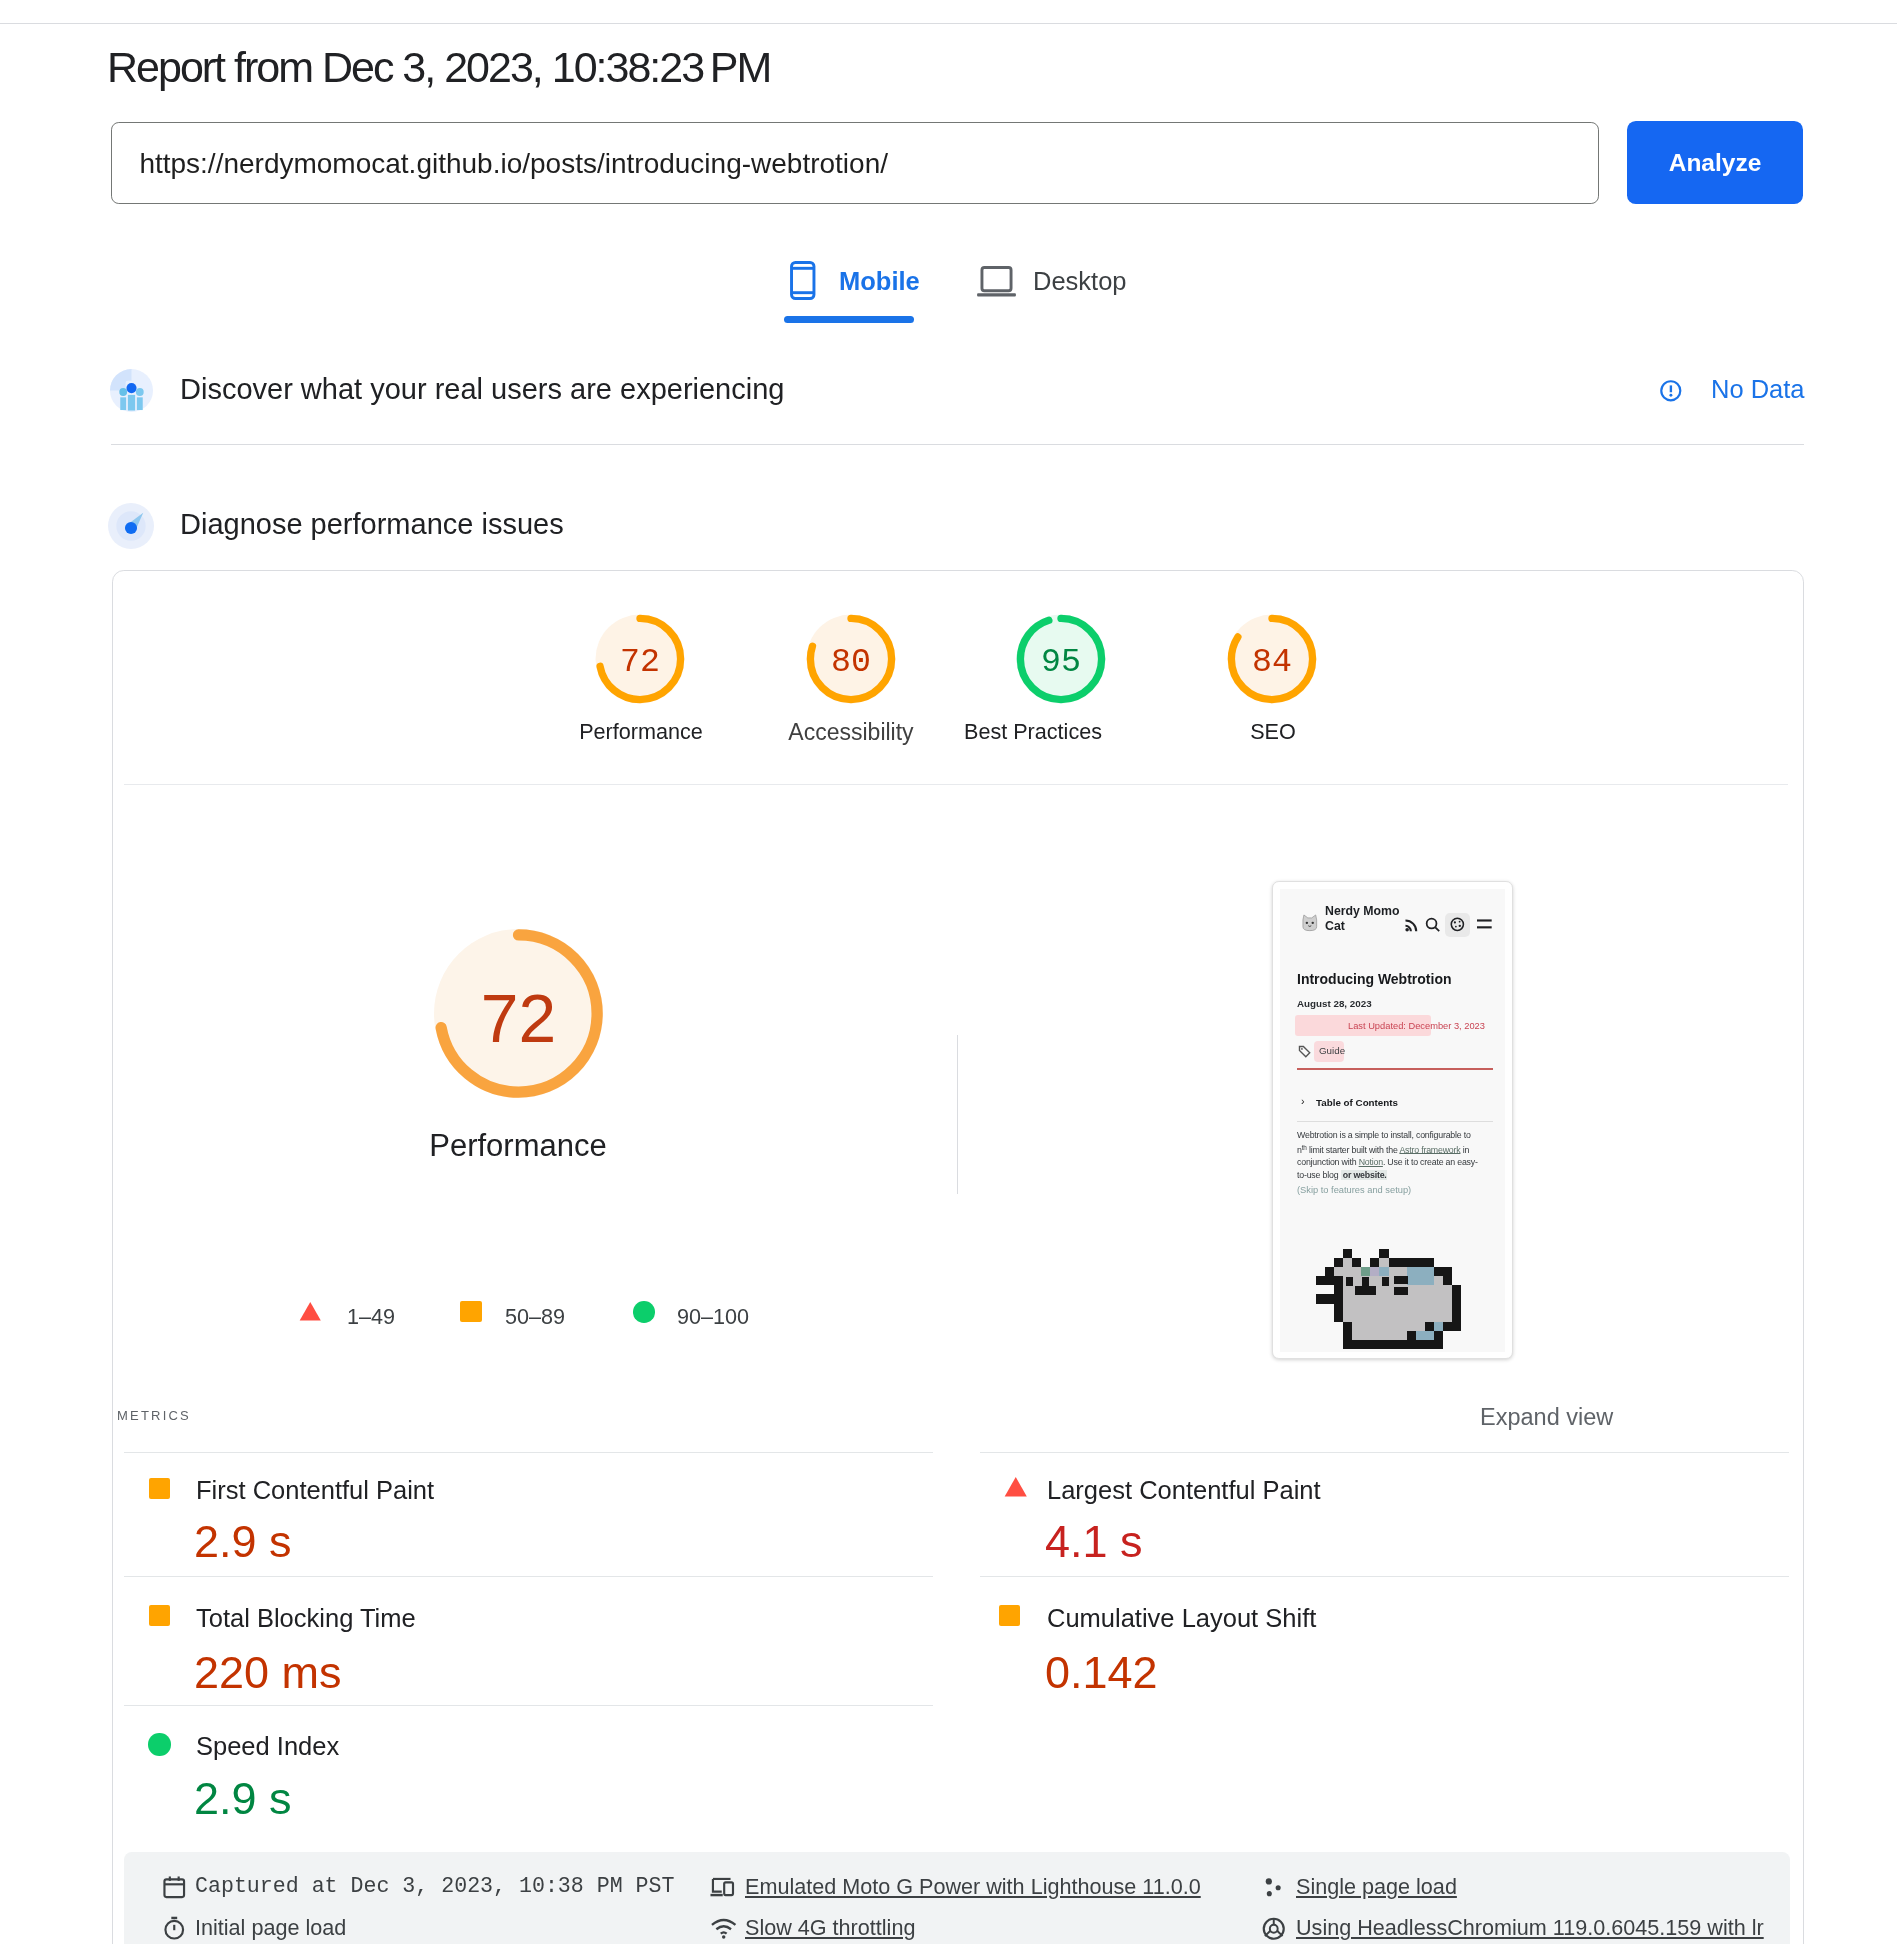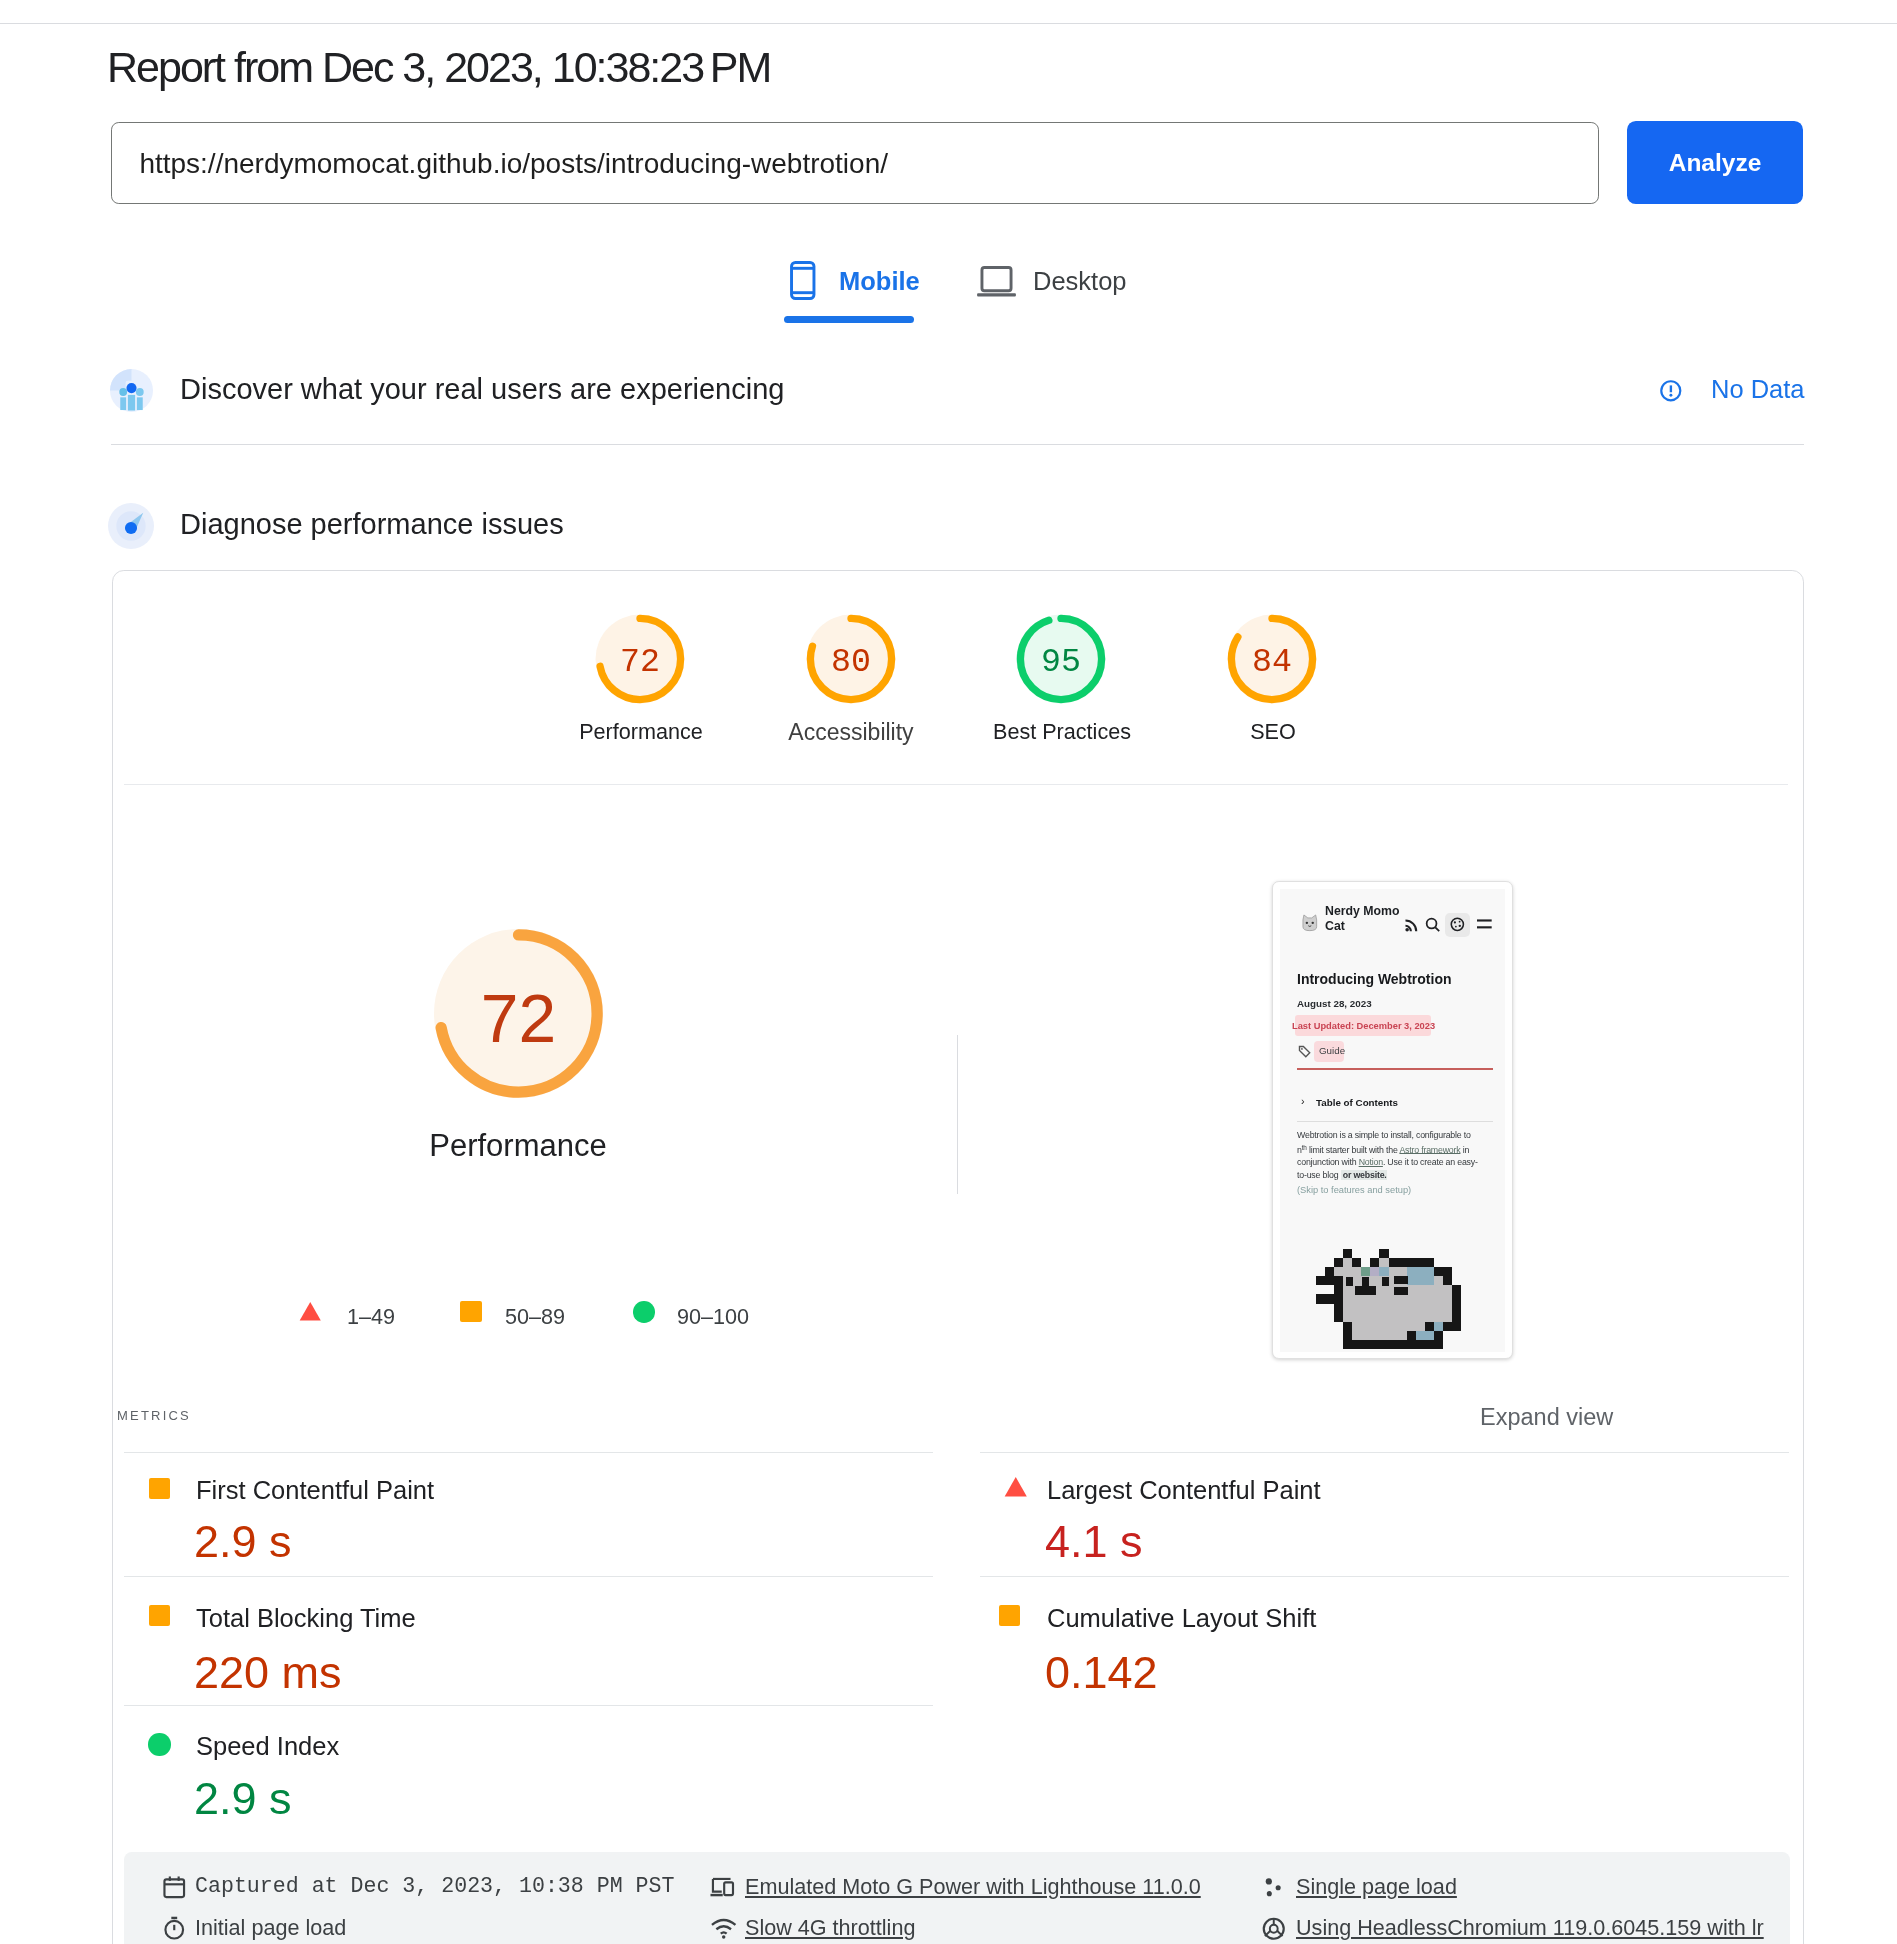--- a/index.html
+++ b/index.html
@@ -76,21 +76,21 @@
     <circle cx="46" cy="46" r="45.5" fill="#fef3e6"></circle>
     <circle cx="46" cy="46" r="41.5" fill="none" stroke="#ffa400" stroke-width="7.5" stroke-linecap="round" stroke-dasharray="208.6 52.15" transform="rotate(-90 46 46)"></circle>
     <text x="46" y="58" text-anchor="middle" font-family="Liberation Mono, monospace" font-size="34" fill="#c33300">80</text>
   </svg>
   <div class="abs" style="left:753px;top:719px;width:196px;text-align:center;font-size:23px;color:#404040;">Accessibility</div>
   <svg class="abs" style="left:1016px;top:614px;" width="90" height="90" viewBox="0 0 92 92">
     <circle cx="46" cy="46" r="45.5" fill="#e7faf0"></circle>
     <circle cx="46" cy="46" r="41.5" fill="none" stroke="#0cce6b" stroke-width="7.5" stroke-linecap="round" stroke-dasharray="247.7 13" transform="rotate(-90 46 46)"></circle>
     <text x="46" y="58" text-anchor="middle" font-family="Liberation Mono, monospace" font-size="34" fill="#018642">95</text>
   </svg>
-  <div class="abs" style="left:964px;top:719px;width:196px;text-align:center;font-size:21.6px;color:#202124;">Best Practices</div>
+  <div class="abs" style="left:964px;top:719px;width:196px;font-size:21.6px;color:#202124;">Best Practices</div>
   <svg class="abs" style="left:1227px;top:614px;" width="90" height="90" viewBox="0 0 92 92">
     <circle cx="46" cy="46" r="45.5" fill="#fef3e6"></circle>
     <circle cx="46" cy="46" r="41.5" fill="none" stroke="#ffa400" stroke-width="7.5" stroke-linecap="round" stroke-dasharray="219 41.75" transform="rotate(-90 46 46)"></circle>
     <text x="46" y="58" text-anchor="middle" font-family="Liberation Mono, monospace" font-size="34" fill="#c33300">84</text>
   </svg>
   <div class="abs" style="left:1175px;top:719px;width:196px;text-align:center;font-size:21.6px;color:#202124;">SEO</div>
   <div class="hr" style="left:124px;top:784px;width:1664px;background:#e8eaed;"></div>
 
   <svg class="abs" style="left:433px;top:928px;" width="171" height="171" viewBox="0 0 174 174">
     <circle cx="87" cy="87" r="86" fill="#fdf4e9"></circle>
@@ -138,21 +138,21 @@
       <circle cx="10" cy="9" r="1.2" fill="#202124"></circle>
   </svg>
   <svg class="abs" style="left:1477px;top:919px;" width="14.7" height="10.8" viewBox="0 0 15 11">
     <line x1="0" y1="1.5" x2="15" y2="1.5" stroke="#202124" stroke-width="2.2"></line>
     <line x1="0" y1="8.5" x2="15" y2="8.5" stroke="#202124" stroke-width="2.2"></line>
   </svg>
 
   <div class="abs" style="left:1297px;top:971px;font-size:14px;font-weight:bold;color:#17191c;">Introducing Webtrotion</div>
   <div class="abs" style="left:1297px;top:998px;font-size:9.8px;font-weight:bold;color:#2a2d31;">August 28, 2023</div>
   <div class="abs" style="left:1295px;top:1015px;width:136px;height:20.6px;background:#fbd9db;border-radius:2.9px;"></div>
-  <div class="abs" style="left:1292px;top:1021px;font-size:9.3px;color:#c94453;font-weight:bold;">Last Updated: December 3, 2023</div>
+  <div class="abs" style="left:1348px;top:1021px;font-size:9.3px;color:#c94453;">Last Updated: December 3, 2023</div>
   <svg class="abs" style="left:1298px;top:1045px;" width="13.7" height="12.7" viewBox="0 0 14 13">
     <path d="M1.5 5.5 L1.5 1.5 L5.5 1.5 L12 8 L8 12 Z" fill="none" stroke="#555" stroke-width="1.4"></path>
     <circle cx="4" cy="4" r="0.9" fill="#555"></circle>
   </svg>
   <div class="abs" style="left:1314px;top:1041px;width:30px;height:20.6px;background:#fadadd;border-radius:3.9px;"></div>
   <div class="abs" style="left:1319px;top:1045px;font-size:9.8px;color:#3f4245;">Guide</div>
   <div class="abs" style="left:1297px;top:1068px;width:196px;height:2px;background:#c65f5c;"></div>
   <div class="abs" style="left:1301px;top:1095px;font-size:10.8px;color:#222;">›</div>
   <div class="abs" style="left:1316px;top:1097px;font-size:9.8px;font-weight:bold;color:#17191c;">Table of Contents</div>
   <div class="hr" style="left:1297px;top:1121px;width:196px;background:#ddd;"></div>

